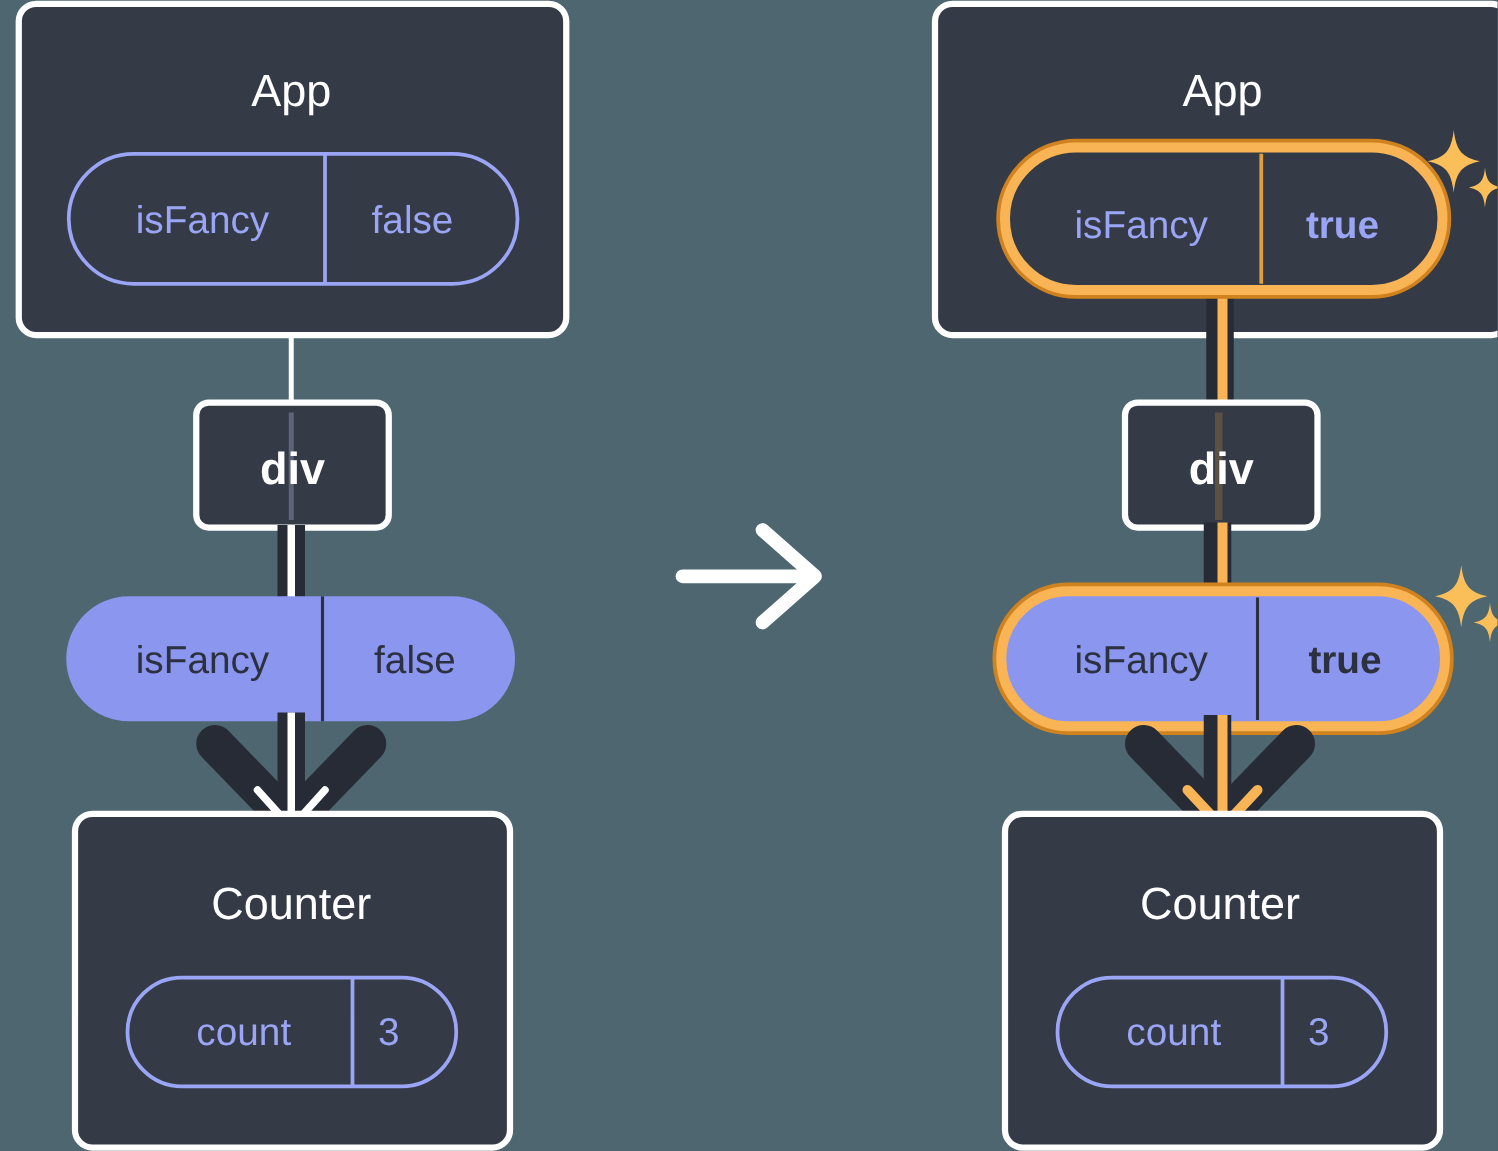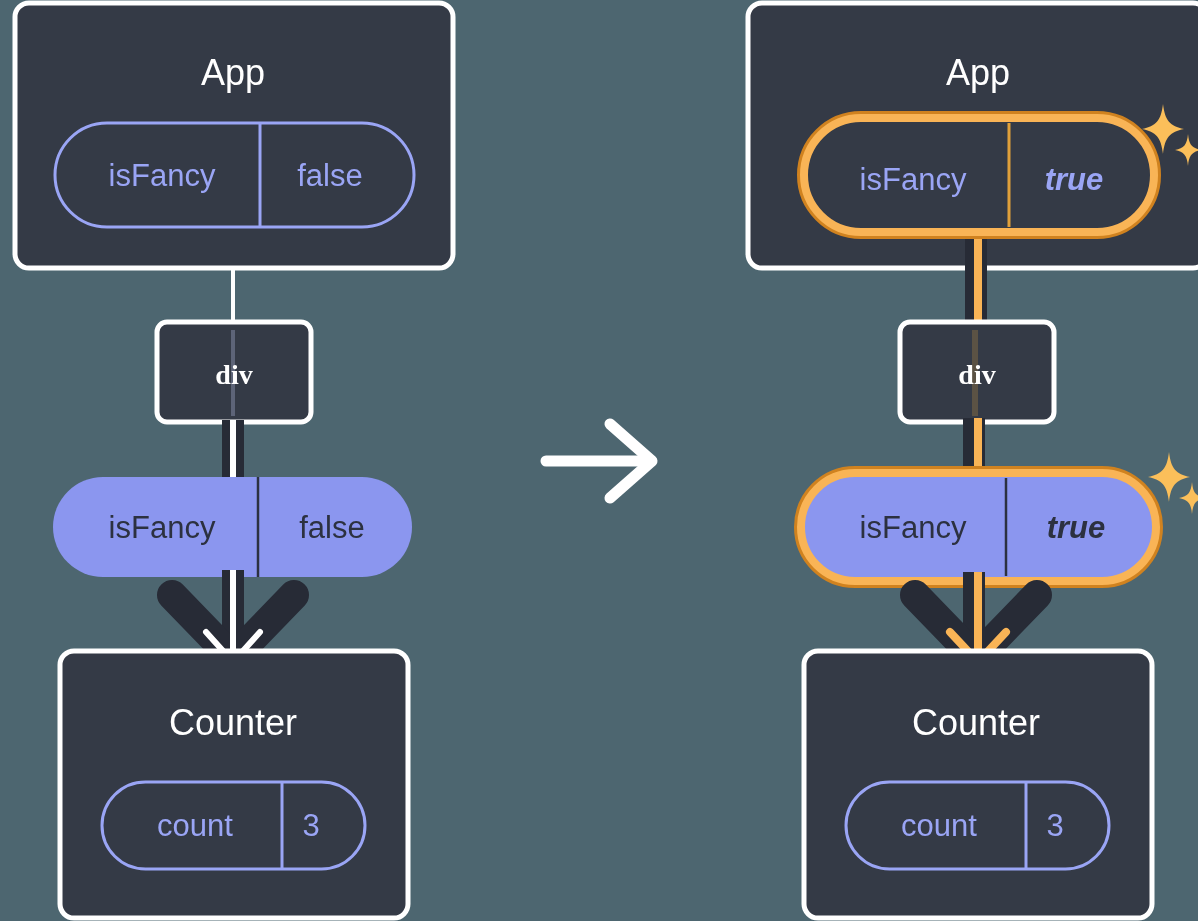--- a/index.html
+++ b/index.html
@@ -12,27 +12,27 @@
   }
   #stage{position:absolute;left:12px;top:0;width:1198px;height:921px;}
   svg.layer{position:absolute;left:0;top:0;width:1198px;height:921px;overflow:visible;}
 
   
   .lbl{position:absolute;white-space:nowrap;pointer-events:none;}
   .node-title{
     font-size:36px;color:#ffffff;font-weight:400;
     transform:translate(-50%,-50%);
   }
-  .node-title.small{font-size:28px;font-weight:700;font-family:Liberation Serif, serif;}
+  .node-title.small{font-size:36px;font-weight:700;}
   .pill-text{
     font-size:31px;transform:translate(-50%,-50%);
   }
   .pill-text.outline{color:#9aa5f5;}
   .pill-text.filled{color:#2c3140;}
-  .pill-text.bold{font-weight:700;font-style:italic;}
+  .pill-text.bold{font-weight:700;}
 </style>
 </head>
 <body>
 
 <div id="stage">
 
   <svg class="layer" viewBox="0 0 1198 921">
 
     <g>
 

